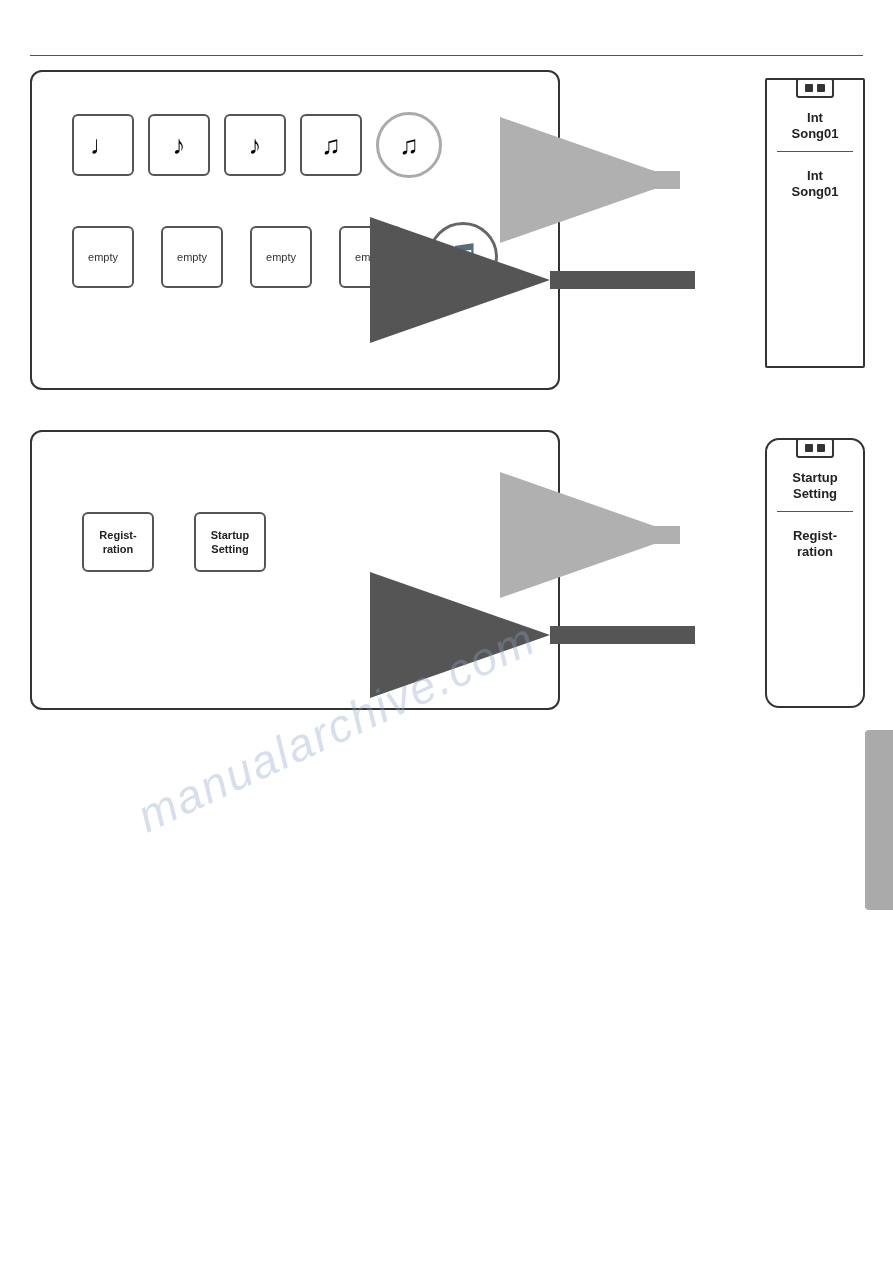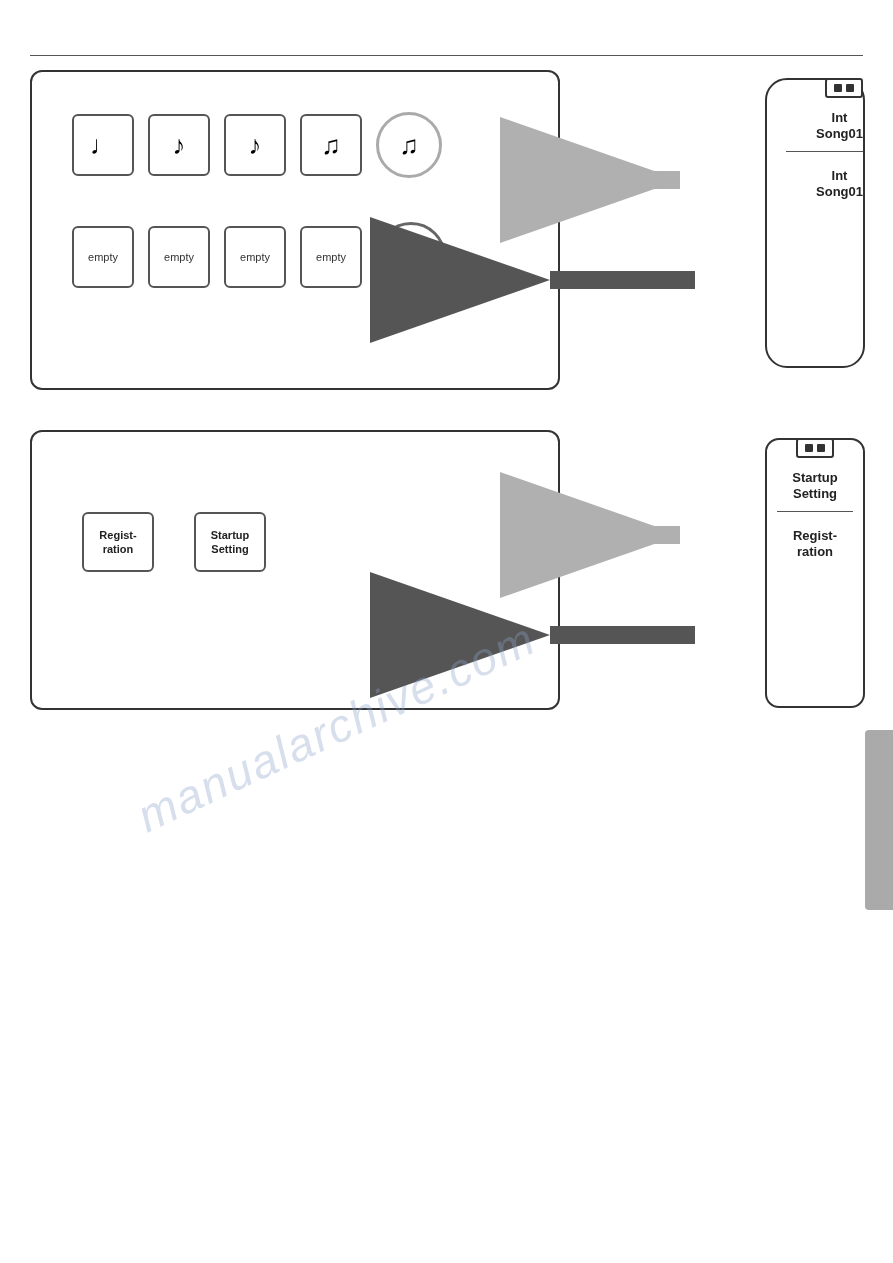--- a/index.html
+++ b/index.html
@@ -68,21 +68,21 @@
       border: 3px solid #aaa;
       width: 66px;
       height: 66px;
       background: #fff;
     }
 
     
     .empty-row {
       display: flex;
       align-items: center;
-      gap: 14px;
+      gap: 27px;
       position: absolute;
       top: 150px;
       left: 40px;
       text-align: center;
     }
 
     .empty-slot {
       width: 62px;
       height: 62px;
       border: 2px solid #555;
@@ -105,25 +105,25 @@
     }
 
     
     .usb-device {
       position: absolute;
       top: 78px;
       right: 28px;
       width: 100px;
       height: 290px;
       border: 2.5px solid #333;
-      border-radius: 22px;
+      border-radius: 2px;
       background: #fff;
       display: flex;
       flex-direction: column;
-      align-items: flex-end;
+      align-items: center;
     }
 
     .usb-connector {
       width: 38px;
       height: 20px;
       border: 2px solid #333;
       background: #fff;
       margin-top: -2px;
       border-radius: 3px;
       display: flex;

